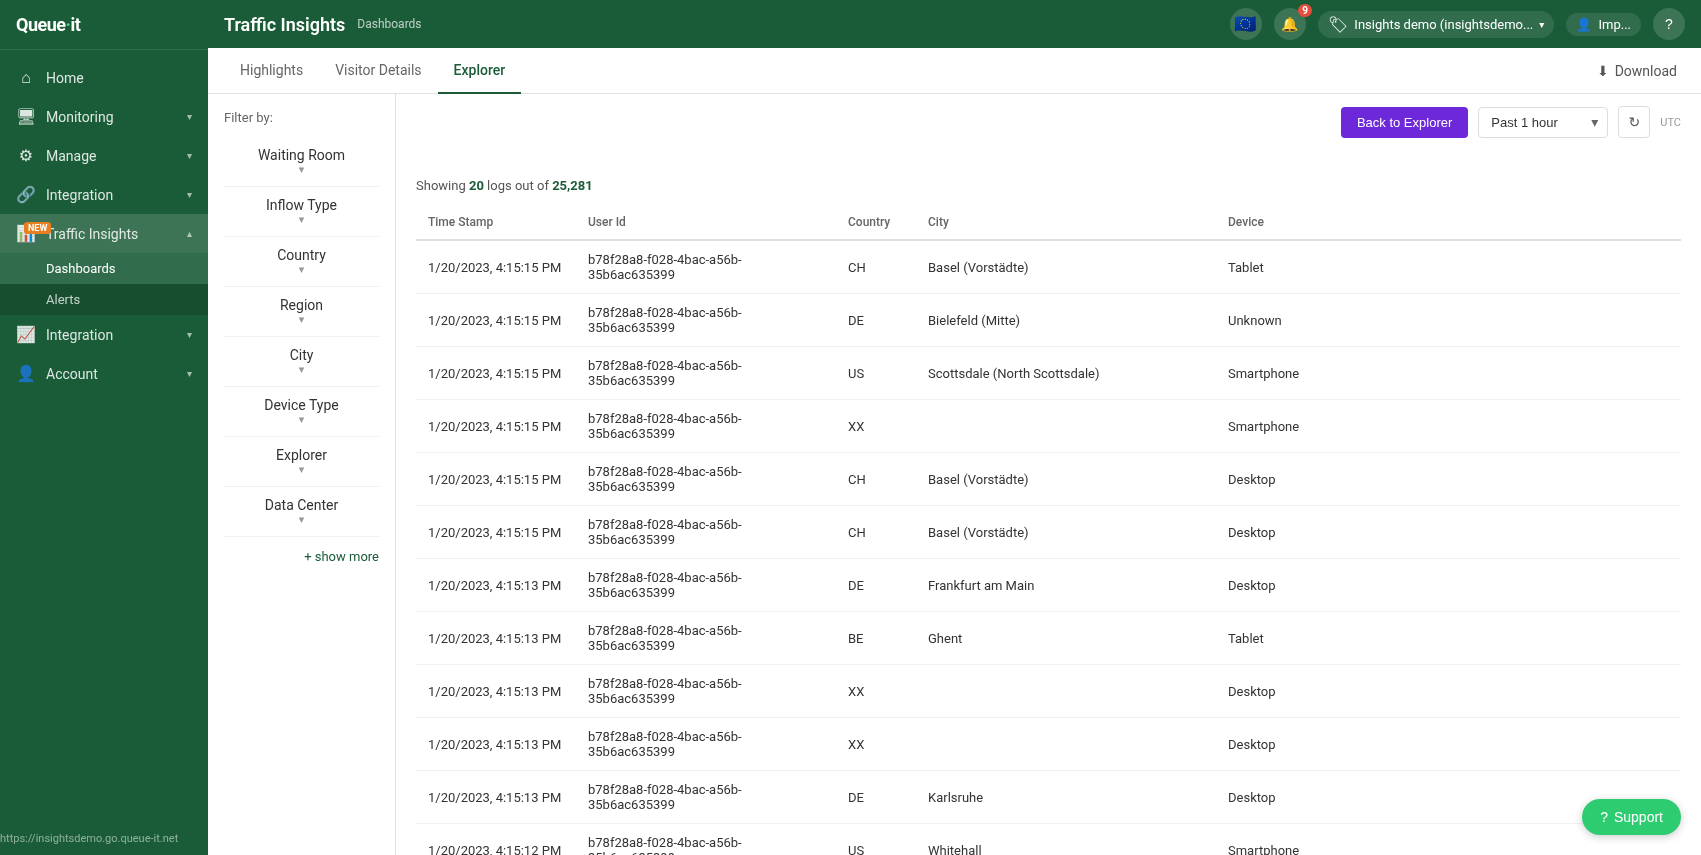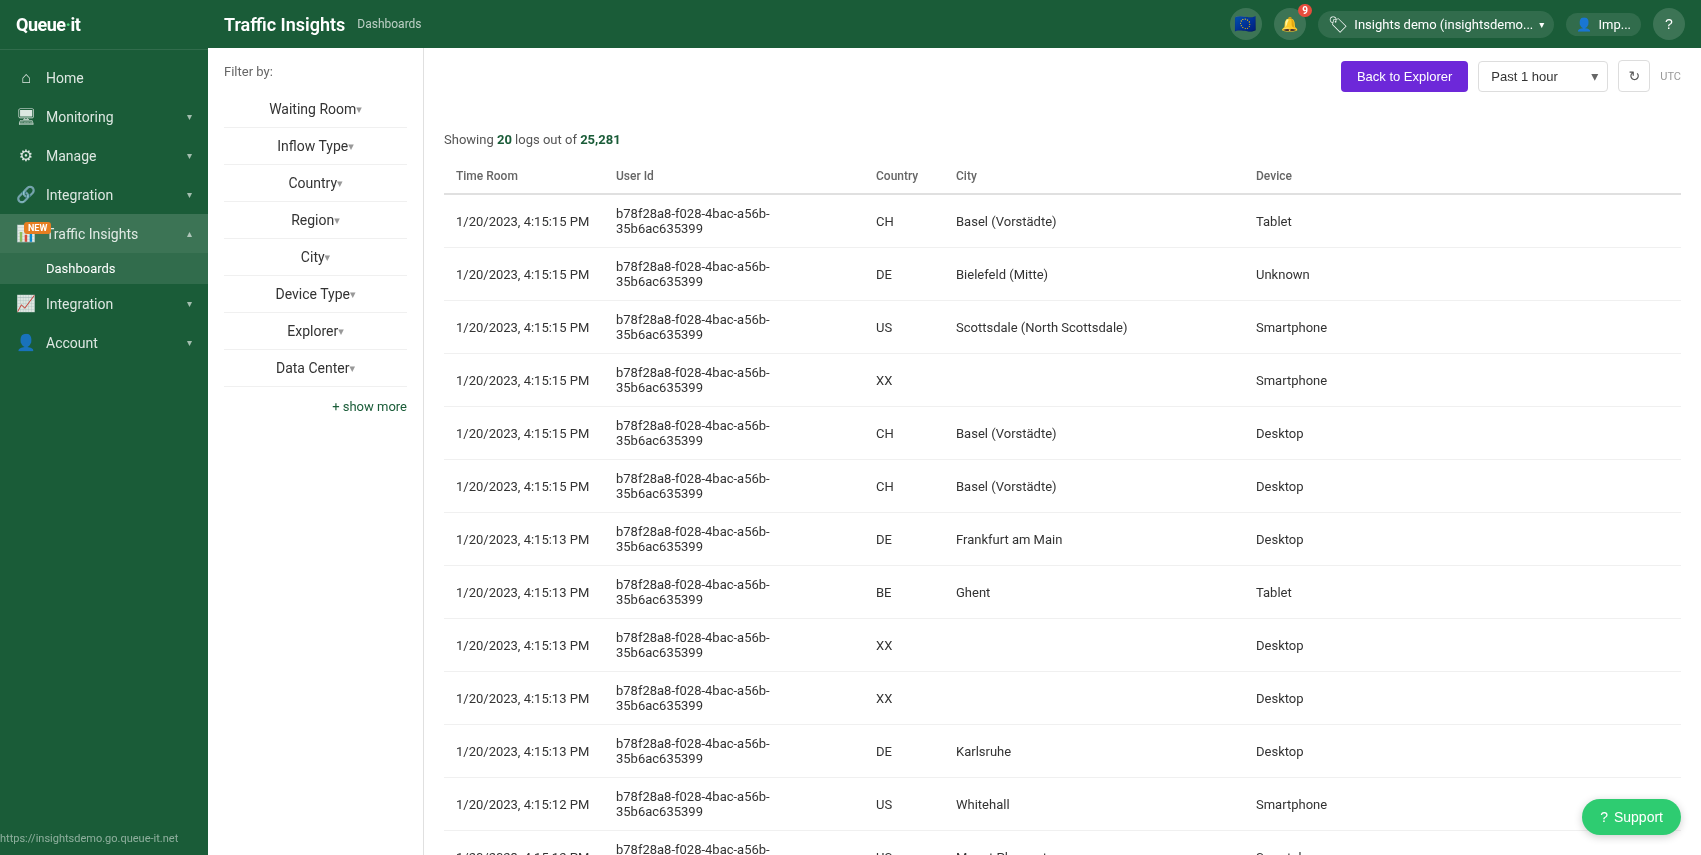--- a/index.html
+++ b/index.html
@@ -176,41 +176,42 @@
 
     
     #explorer-content {
       flex: 1;
       display: flex;
       overflow: hidden;
     }
 
     
     #filter-panel {
-      width: 216px;
+      width: 188px;
       flex-shrink: 0;
       border-right: 1px solid #e0e0e0;
       padding: 16px;
       overflow-y: auto;
       background: #fff;
     }
     #filter-label {
       font-size: 13px;
       color: #666;
       margin-bottom: 12px;
     }
     .filter-item {
       display: flex;
       align-items: center;
       justify-content: center;
       padding: 10px 0;
       border-bottom: 1px solid #f0f0f0;
       cursor: pointer;
       font-size: 14px;
       color: #333;
+      flex-direction: column;
     }
     .filter-chevron { color: #999; font-size: 11px; }
     #show-more {
       color: #1a5c38;
       font-size: 13px;
       cursor: pointer;
       margin-top: 12px;
       text-align: right;
     }
 
@@ -378,20 +379,23 @@
 
     <div class="sidebar-item active" style="position:relative;">
       <span class="sidebar-new-badge">NEW</span>
       <span class="sidebar-item-icon">📊</span>
       <span class="sidebar-item-label">Traffic Insights</span>
       <span class="sidebar-item-chevron">▴</span>
     </div>
     <div class="sidebar-sub-item active">
       <span>Dashboards</span>
     </div>
+    <div class="sidebar-sub-item">
+      <span>Alerts</span>
+    </div>
 
     <div class="sidebar-item">
       <span class="sidebar-item-icon">📈</span>
       <span class="sidebar-item-label">Integration</span>
       <span class="sidebar-item-chevron">▾</span>
     </div>
 
     <div class="sidebar-item">
       <span class="sidebar-item-icon">👤</span>
       <span class="sidebar-item-label">Account</span>
@@ -427,20 +431,30 @@
     <div class="topbar-account">
       <span>👤</span>
       <span>Imp...</span>
     </div>
 
     <button class="topbar-btn">?</button>
   </div>
 
   <div id="content">
 
+    <div id="tab-bar">
+      <div class="tab">Highlights</div>
+      <div class="tab">Visitor Details</div>
+      <div class="tab active">Explorer</div>
+      <div id="tab-spacer"></div>
+      <div id="download-btn">
+        <span>⬇</span>
+        <span>Download</span>
+      </div>
+    </div>
 
     <div id="explorer-content">
 
       <div id="filter-panel">
         <div id="filter-label">Filter by:</div>
 
         <div class="filter-item">
           <span>Waiting Room</span>
           <span class="filter-chevron">▾</span>
         </div>
@@ -495,21 +509,21 @@
           <span>Showing </span>
           <strong>20</strong>
           <span> logs out of </span>
           <strong>25,281</strong>
         </div>
 
         <div id="data-table-wrapper">
           <table id="data-table">
             <thead>
               <tr>
-                <th class="col-timestamp">Time Room</th>
+                <th class="col-timestamp">Time Stamp</th>
                 <th class="col-userid">User Id</th>
                 <th class="col-country">Country</th>
                 <th class="col-city">City</th>
                 <th class="col-device">Device</th>
               </tr>
             </thead>
             <tbody id="table-body">
             <tr>
     <td class="col-timestamp">1/20/2023, 4:15:15 PM</td>
     <td class="col-userid">b78f28a8-f028-4bac-a56b-35b6ac635399</td>

